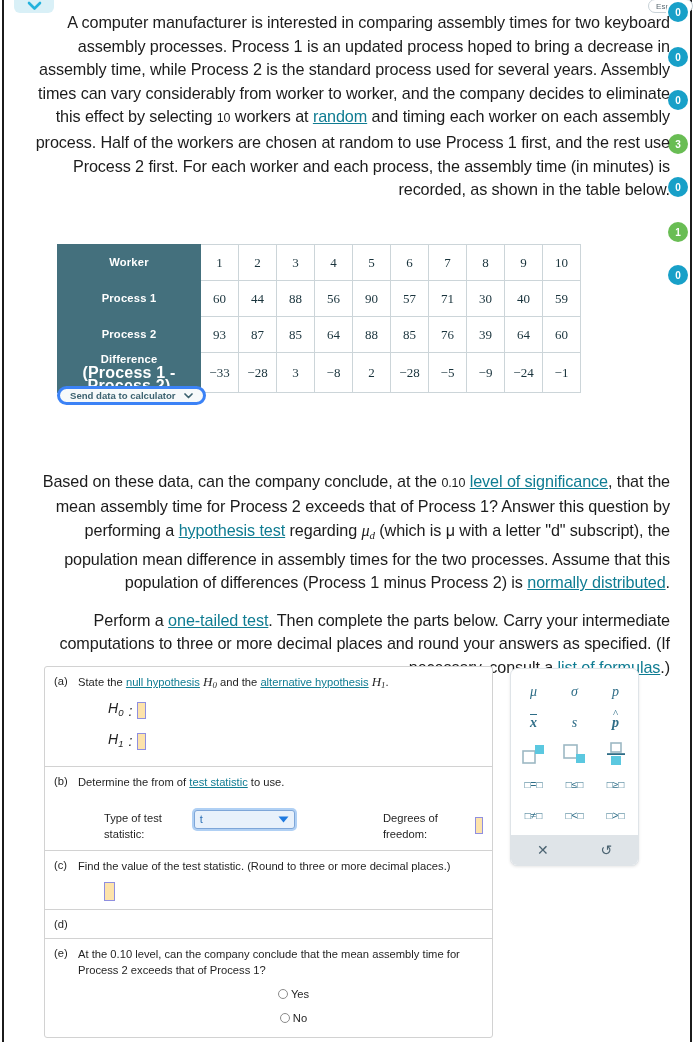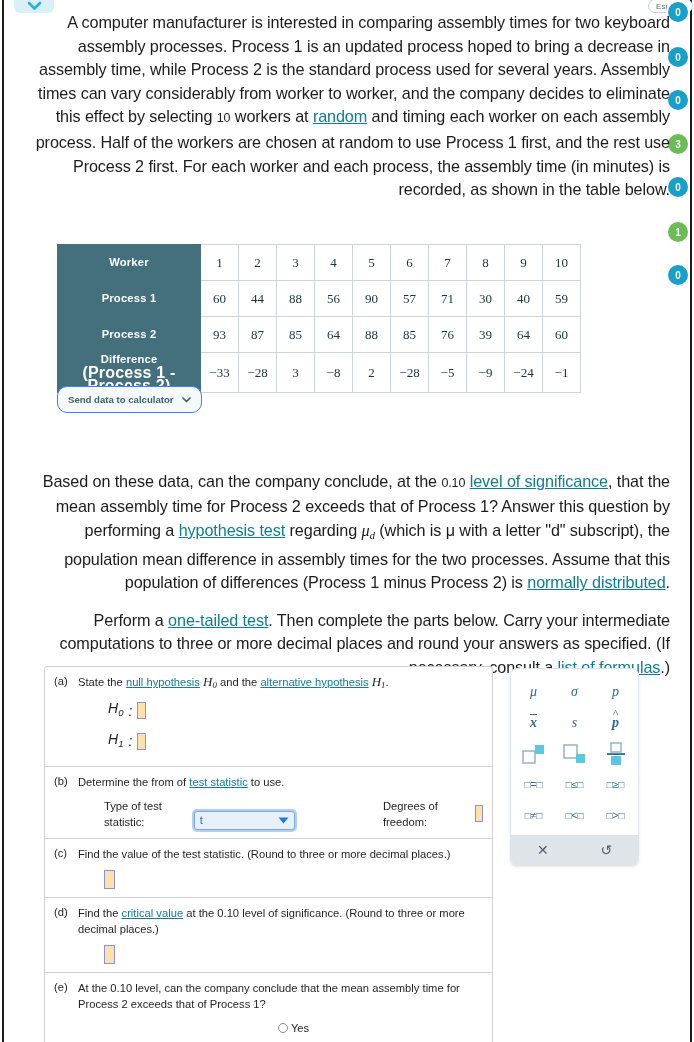--- a/index.html
+++ b/index.html
@@ -79,22 +79,22 @@
     background:#44707d; color:#ffffff;
     font-family:"Liberation Sans", sans-serif;
     font-weight:bold; font-size:11.2px;
     width:143px; border:1px solid #44707d;
     line-height:13px;
     letter-spacing:0.2px;
   }
   table.data td.rowhead small { display:block; font-size:16px; font-weight:bold; }
   .send-btn {
     position:absolute; left:57px; top:386px;
-    height:27px; padding:0 10px;
-    border:1px solid #3b82f6; border-radius:10px;
+    height:19px; padding:0 10px;
+    border:3px solid #3b82f6; border-radius:10px;
     background:#f6f9fa; color:#3c6270;
     font-size:9.6px; font-weight:bold;
     display:flex; align-items:center; gap:8px;
     cursor:pointer;
   }
   .send-btn svg { display:block; }
 
   
   .form-box {
     position:absolute; left:44px; top:666px;
@@ -111,21 +111,21 @@
   .hyp-row { display:flex; align-items:center; gap:5px; padding:7px 0 0 30px; }
   .hyp-row .sym {
     font-family:Liberation Sans, sans-serif; font-style:italic; font-size:14px;
   }
   .ansbox {
     display:inline-block; width:9px; height:17px;
     background:#fde3ab; border:1px solid #8f8fe0;
     vertical-align:-4px;
   }
   .ansbox.lg { width:11px; height:19px; }
-  .row-inline { display:flex; align-items:flex-end; margin-top:8px; padding-left:26px; }
+  .row-inline { display:flex; align-items:flex-start; margin-top:20px; padding-left:26px; }
   .select-wrap {
     margin-left:6px; width:120px; height:19px;
     border:1px solid #7ea6d8; border-radius:3px;
     background:#e8f1fb;
     box-shadow:0 0 0 2px rgba(80,150,230,.45);
     display:flex; align-items:center; justify-content:space-between;
     padding:0 5px; cursor:pointer;
   }
   .select-wrap .selval { color:#2b6fb5; font-size:11px; }
   .dof { margin-left:88px; display:flex; align-items:center; gap:10px; }
@@ -318,26 +318,20 @@
     <div class="pbody">
       <div>Find the value of the test statistic. (Round to three or more decimal places.)</div>
       <div class="indent" style="padding-top:8px">
         <span class="ansbox lg"></span>
       </div>
     </div>
   </div>
 
   <div class="part">
     <div class="plabel">(d)</div>
-    <div class="pbody">
-      <div><span>Find the </span><a class="lnk" href="#">critical value</a><span> at the 0.10 level of significance. (Round to three or more decimal places.)</span></div>
-      <div class="indent" style="padding-top:8px">
-        <span class="ansbox lg"></span>
-      </div>
-    </div>
   </div>
 
   <div class="part">
     <div class="plabel">(e)</div>
     <div class="pbody">
       <div>At the 0.10 level, can the company conclude that the mean assembly time for Process 2 exceeds that of Process 1?</div>
       <div class="radio-row">
         <span class="radio-item">
           <span class="radio"></span>
           <span>Yes</span>

